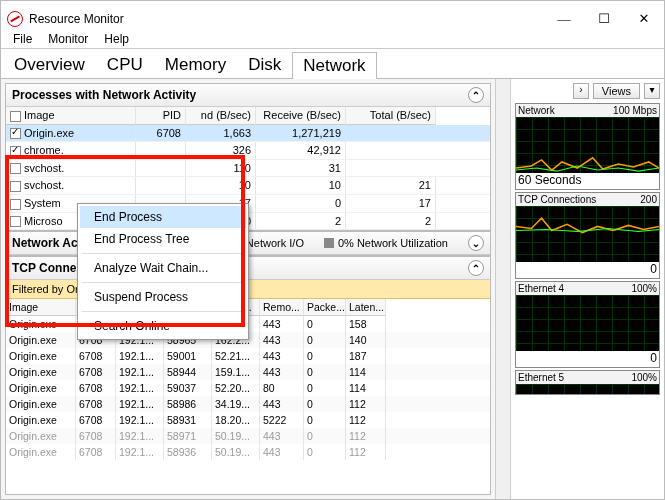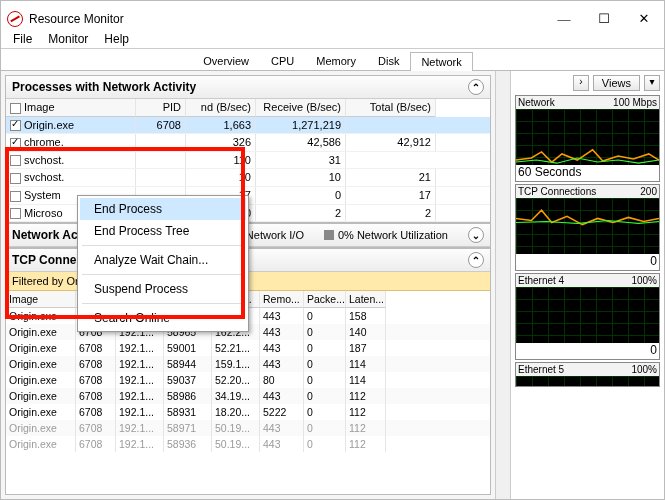--- a/index.html
+++ b/index.html
@@ -6,21 +6,21 @@
 body { font-family: "Segoe UI", Tahoma, sans-serif; font-size: 11px; background: #fff; color: #000; width: 665px; height: 500px; overflow: hidden; }
 .window { border: 1px solid #bbb; width: 665px; height: 500px; display: flex; flex-direction: column; }
 .titlebar { height: 28px; display: flex; align-items: center; padding: 8px 0 0 6px; }
 .titlebar .icon { width: 16px; height: 16px; border-radius: 50%; border: 1px solid #c00; position: relative; margin-right: 6px; }
 .titlebar .icon::before { content: ""; position: absolute; width: 10px; height: 1.5px; background: #c00; top: 6px; left: 2px; transform: rotate(-30deg); }
 .titlebar .title { font-size: 12px; flex: 1; }
 .winbtns { display: flex; }
 .winbtn { width: 40px; height: 28px; display: flex; align-items: center; justify-content: center; font-size: 13px; font-family: "Segoe UI Symbol"; }
 .menubar { height: 20px; display: flex; align-items: center; padding: 0 4px; font-size: 12px; border-bottom: 1px solid #ccc;}
 .menubar span { padding: 2px 8px; }
-.tabs { display: flex; padding: 2px 2px 0 2px; border-bottom: 1px solid #bbb; font-size: 11px; justify-content: center; }
+.tabs { display: flex; padding: 2px 2px 0 2px; border-bottom: 1px solid #bbb; font-size: 17px; }
 .tab { padding: 3px 10px; border: 1px solid transparent; border-bottom: none; margin-right: 0; }
 .tab.active { border-color: #bbb; background: #fff; position: relative; top: 1px; }
 .body { flex: 1; display: flex; overflow: hidden; background: #f5f5f5;}
 .leftpane { flex: 1; overflow: hidden; padding: 4px; display: flex; flex-direction: column; gap: 0; position: relative;}
 .rightpane { width: 154px; border-left: 1px solid #ccc; padding: 4px; background:#fff; overflow:hidden;}
 .section { border: 1px solid #bbb; background: #fff; }
 .section-hdr { display: flex; align-items: center; padding: 3px 6px; font-weight: bold; font-size: 12px; background: linear-gradient(#fdfdfd,#ededed); border-bottom: 1px solid #ccc; }
 .section-hdr .text { flex: 1; }
 .section-hdr .meta { font-weight: normal; font-size: 11px; display:flex; align-items:center; gap:4px; margin-right:20px;}
 .meta .led { width:10px;height:10px; display:inline-block;}
@@ -103,21 +103,20 @@
             <div class="trow sel">
               <div class="td" style="text-align:left"><span class="cb checked"></span>Origin.exe</div>
               <div class="td">6708</div>
               <div class="td">1,663</div>
               <div class="td">1,271,219</div>
             </div>
             <div class="trow">
               <div class="td" style="text-align:left"><span class="cb checked"></span>chrome.</div>
               <div class="td"></div>
               <div class="td">326</div>
-              <div class="td">42,586</div>
               <div class="td">42,912</div>
             </div>
             <div class="trow">
               <div class="td" style="text-align:left"><span class="cb"></span>svchost.</div>
               <div class="td"></div>
               <div class="td">110</div>
               <div class="td">31</div>
             </div>
             <div class="trow">
               <div class="td" style="text-align:left"><span class="cb"></span>svchost.</div>

